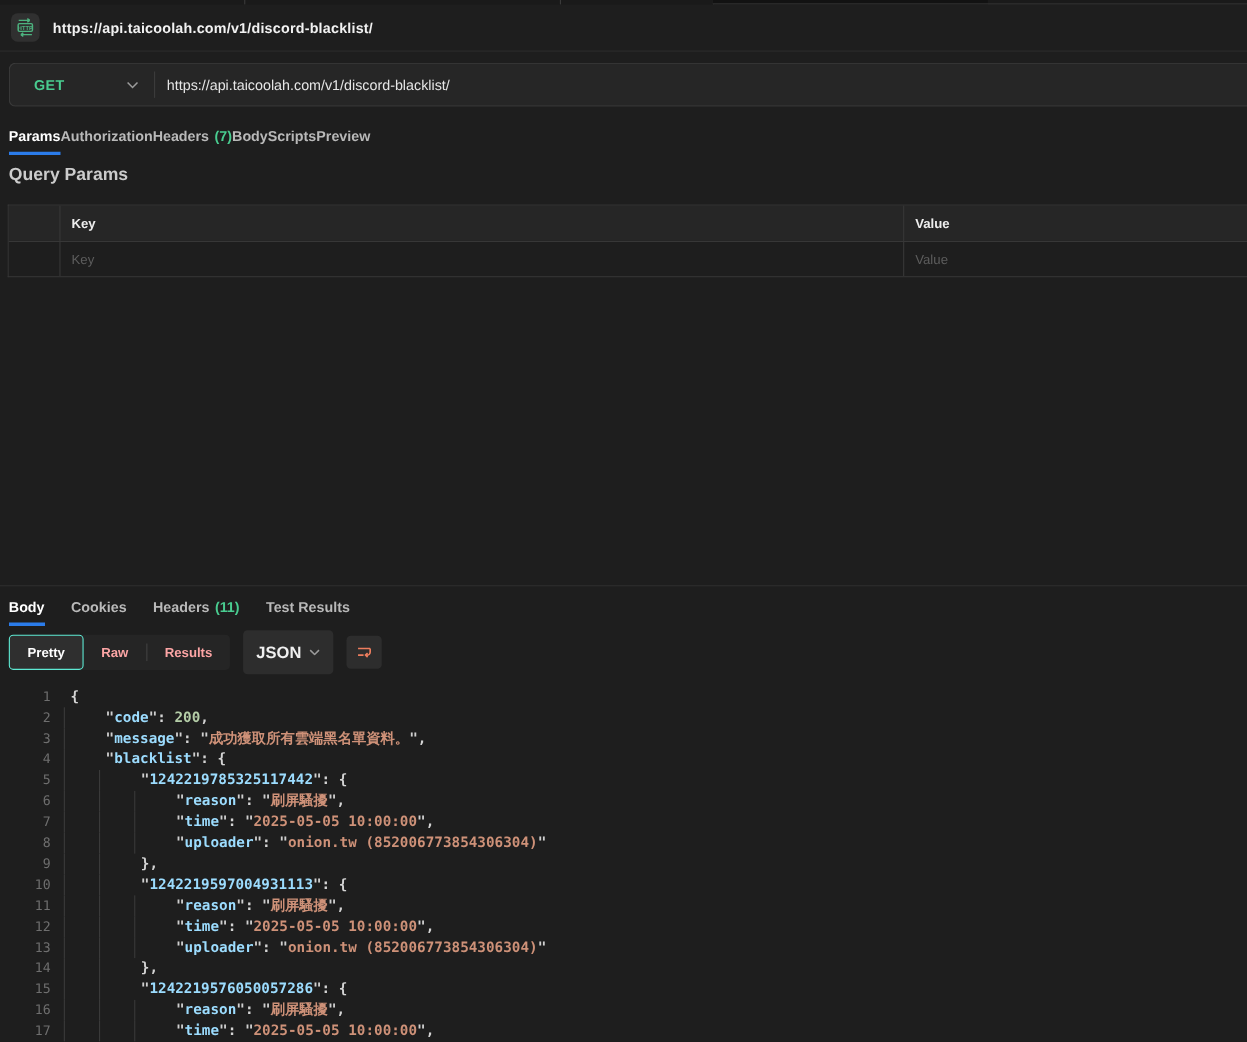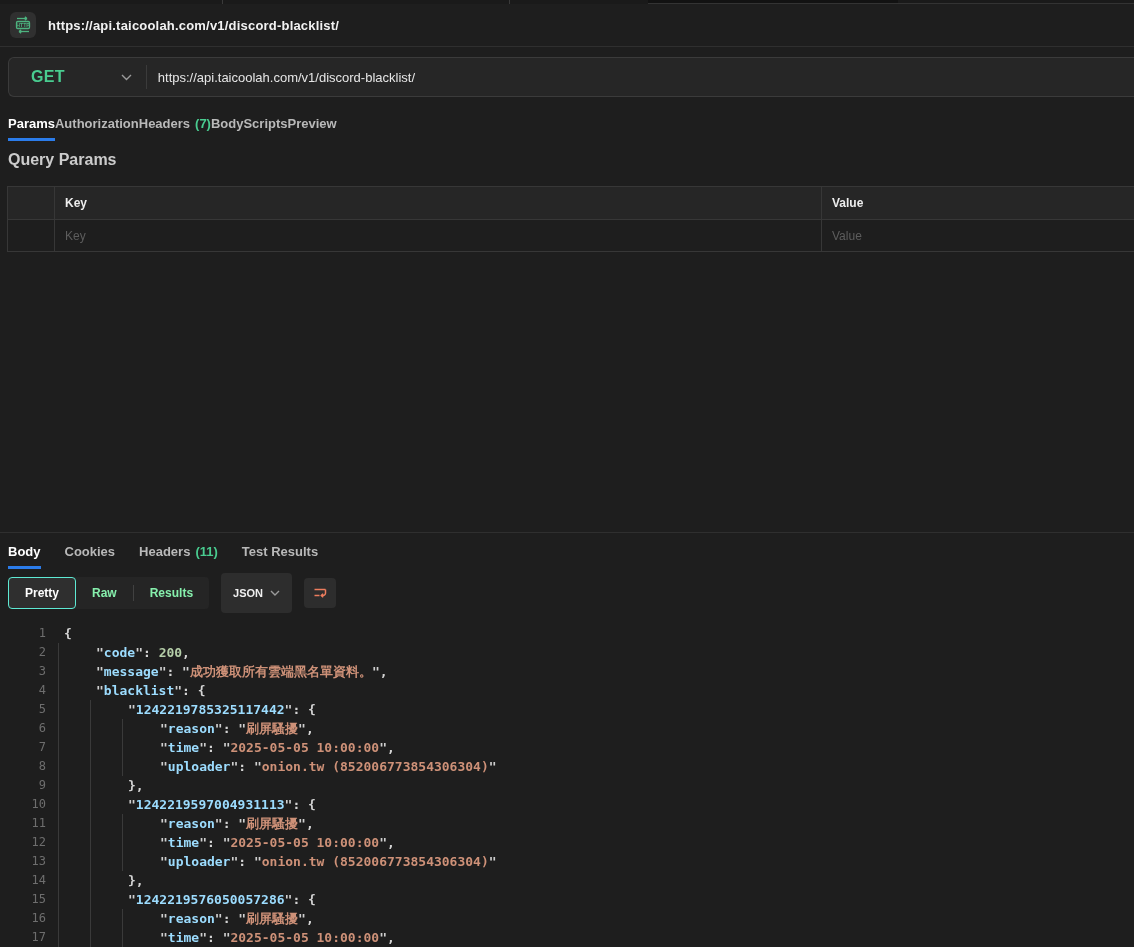--- a/index.html
+++ b/index.html
@@ -21,21 +21,21 @@
   .http-icon { width:26px; height:26px; border-radius:6px; background:#303030;
     display:flex; flex-direction:column; align-items:center; justify-content:center; flex:none; }
   .http-icon svg { display:block; }
   .reqtitle { font-size:13px; font-weight:bold; color:#f2f2f2; letter-spacing:.2px; }
 
   
   .urlrow { height:58px; flex:none; padding:10px 0 8px 8px; background:#1e1e1e; }
   .urlbox { height:40px; width:100%; background:#262626; border:1px solid #3b3b3b; border-right:none;
     border-radius:6px 0 0 6px; display:flex; align-items:center; }
   .method { display:flex; align-items:center; gap:8px; padding:0 14px 0 22px; cursor:pointer; height:100%; }
-  .method .mlabel { color:var(--green); font-weight:bold; font-size:16px; letter-spacing:.3px; }
+  .method .mlabel { color:var(--green); font-weight:bold; font-size:13px; letter-spacing:.3px; }
   .method svg { margin-left:48px; }
   .vdiv { width:1px; height:24px; background:#3b3b3b; flex:none; }
   .urlinput { flex:1; background:transparent; border:none; outline:none; color:#e6e6e6;
     font-size:13px; padding:0 10px 0 11px; font-family:"Liberation Sans", sans-serif; }
 
   
   .tabs { display:flex; align-items:stretch; padding-left:8px; flex:none; }
   .reqtabs { height:36px; }
   .restabs { height:36px; gap:24px; }
   .tab { display:flex; align-items:center; gap:5px; font-size:13px; font-weight:600;
@@ -56,25 +56,25 @@
     font-size:12px; font-family:"Liberation Sans", sans-serif; }
   .qp-input::placeholder { color:#5d5d5d; }
 
   .fill { flex:1; }
 
   
   .response { border-top:1px solid #2f2f2f; flex:none; display:flex; flex-direction:column; background:#1e1e1e; }
   .controls { margin:8px 0 0 8px; height:32px; display:flex; align-items:center; gap:12px; flex:none; }
   .viewgroup { display:flex; align-items:center; background:#252525; border-radius:4px; height:32px; }
   .vm { padding:0 16px; height:32px; line-height:32px; font-size:12px; font-weight:600;
-    color:#86efac; cursor:pointer; border-radius:4px; }
+    color:#fca5a5; cursor:pointer; border-radius:4px; }
   .vm.active { border:1px solid #5eead4; background:#2f2f2f; color:#ffffff; line-height:30px; }
   .vgdiv { width:1px; height:16px; background:#414141; }
   .jsonbtn { display:flex; align-items:center; gap:7px; height:40px; padding:0 12px;
-    background:#2d2d2d; border:none; border-radius:4px; color:#f0f0f0; font-size:11px;
+    background:#2d2d2d; border:none; border-radius:4px; color:#f0f0f0; font-size:15px;
     font-weight:bold; cursor:pointer; font-family:"Liberation Sans", sans-serif; }
   .wrapbtn { width:32px; height:30px; background:#2d2d2d; border:none; border-radius:4px;
     display:flex; align-items:center; justify-content:center; cursor:pointer; }
 
   
   .code { padding-top:15px; flex:1; overflow:hidden;
     font-family:"DejaVu Sans Mono", monospace; font-size:13px; font-weight:600; }
   .line { display:flex; height:19px; line-height:19px; white-space:pre; }
   .ln { width:46px; flex:none; text-align:right; color:#6e6e6e; font-size:12px; font-weight:normal; }
   .lc { padding-left:12px; display:flex; }

